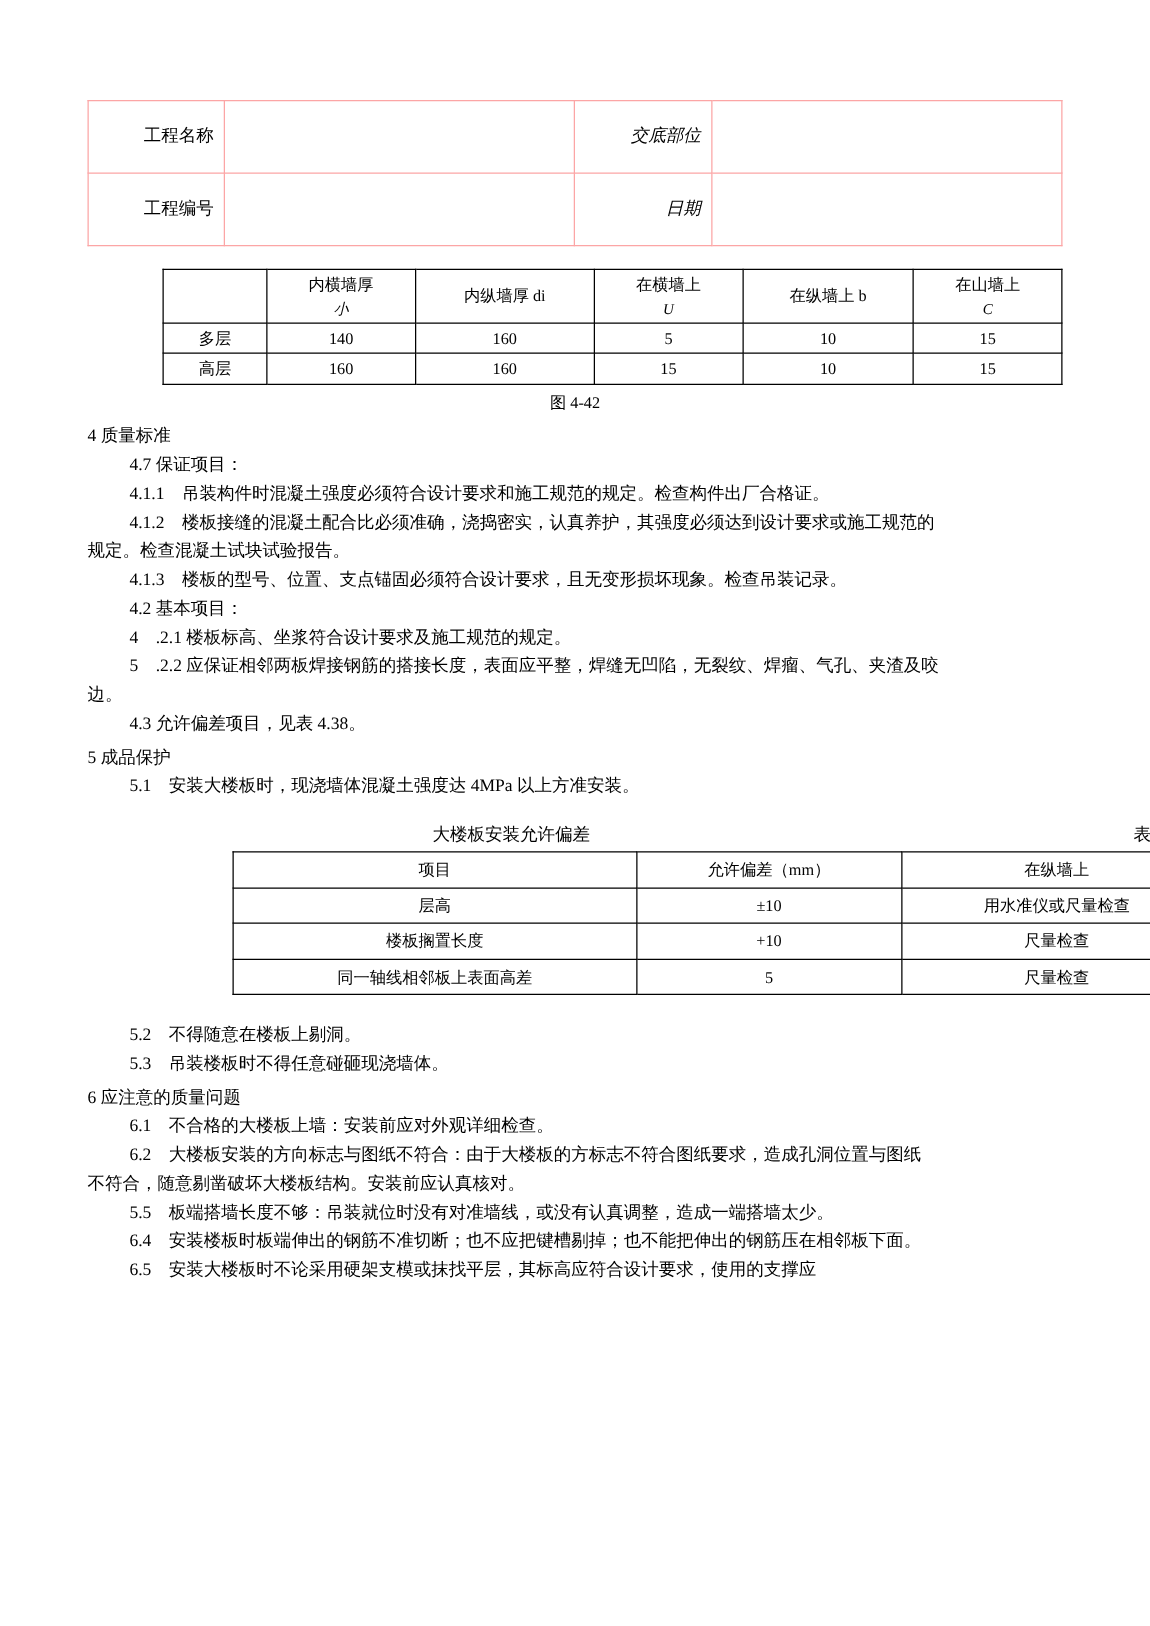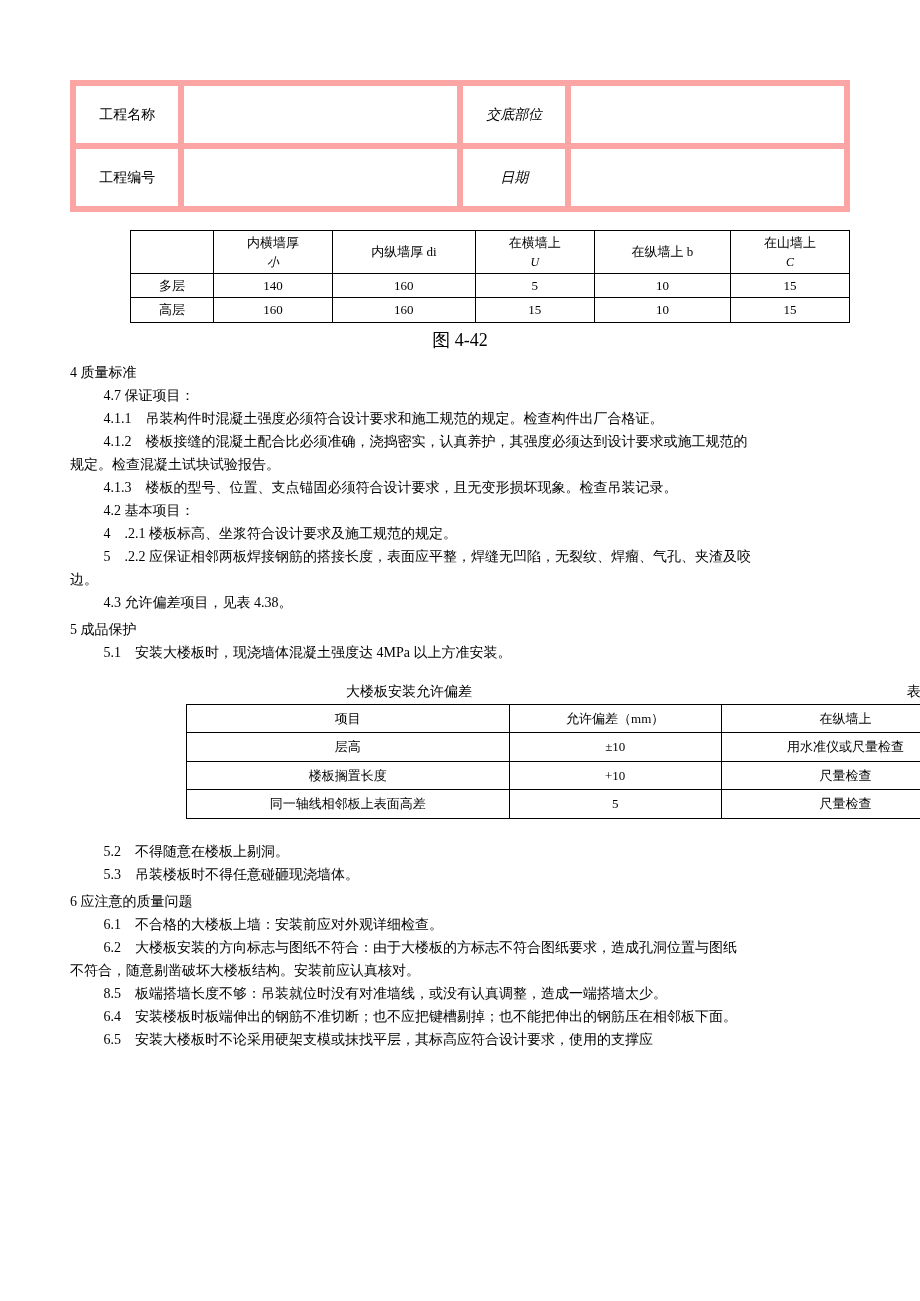--- a/index.html
+++ b/index.html
@@ -12,23 +12,23 @@
     width: 920px;
     box-sizing: border-box;
     line-height: 1.5;
   }
   .header-table {
     border-collapse: collapse;
     width: 100%;
     margin-bottom: 18px;
   }
   .header-table td {
-    border: 6px solid #fca5a5;
+    border: 1px solid #fca5a5;
     padding: 18px 8px;
-    text-align: center;
+    text-align: right;
     vertical-align: middle;
   }
   .header-table .label-col { width: 14%; }
   .header-table .val-col-1 { width: 36%; }
   .header-table .label-col-2 { width: 14%; font-style: italic; }
   .header-table .val-col-2 { width: 36%; }
 
   .data-table {
     border-collapse: collapse;
     margin-left: 60px;
@@ -38,21 +38,21 @@
   .data-table td, .data-table th {
     border: 1px solid #000;
     padding: 2px 6px;
     text-align: center;
     vertical-align: middle;
     font-weight: normal;
   }
   .data-table .row-label { width: 70px; }
   .caption {
     text-align: center;
-    font-size: 18px;
+    font-size: 13px;
     margin: 4px 0 8px 0;
   }
   .section { margin-top: 6px; }
   .indent-1 { padding-left: 2.4em; }
   p { margin: 2px 0; }
 
   .tolerance-wrap {
     margin-left: 116px;
     width: 784px;
     margin-top: 18px;
@@ -192,16 +192,16 @@
 <div class="section" style="margin-top:22px;">
   <p class="indent-1">5.2　不得随意在楼板上剔洞。</p>
   <p class="indent-1">5.3　吊装楼板时不得任意碰砸现浇墙体。</p>
 </div>
 
 <div class="section">
   <p>6 应注意的质量问题</p>
   <p class="indent-1">6.1　不合格的大楼板上墙：安装前应对外观详细检查。</p>
   <p class="indent-1">6.2　大楼板安装的方向标志与图纸不符合：由于大楼板的方标志不符合图纸要求，造成孔洞位置与图纸</p>
   <p>不符合，随意剔凿破坏大楼板结构。安装前应认真核对。</p>
-  <p class="indent-1">8.5　板端搭墙长度不够：吊装就位时没有对准墙线，或没有认真调整，造成一端搭墙太少。</p>
+  <p class="indent-1">5.5　板端搭墙长度不够：吊装就位时没有对准墙线，或没有认真调整，造成一端搭墙太少。</p>
   <p class="indent-1">6.4　安装楼板时板端伸出的钢筋不准切断；也不应把键槽剔掉；也不能把伸出的钢筋压在相邻板下面。</p>
   <p class="indent-1">6.5　安装大楼板时不论采用硬架支模或抹找平层，其标高应符合设计要求，使用的支撑应</p>
 </div>
 
 </body></html>

